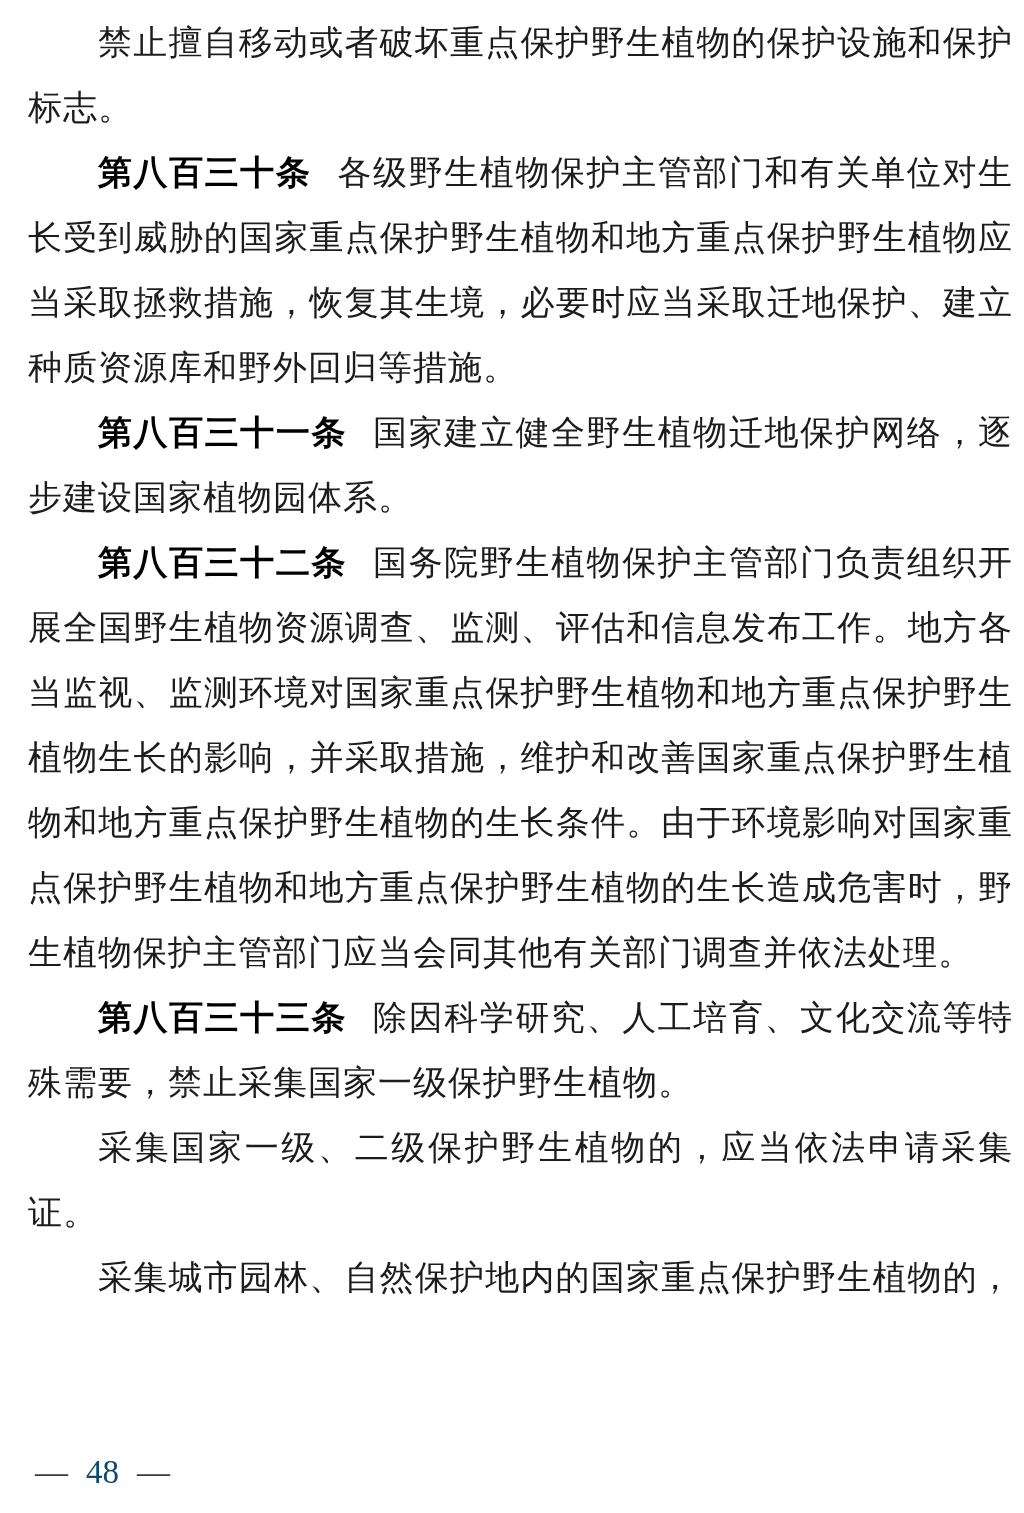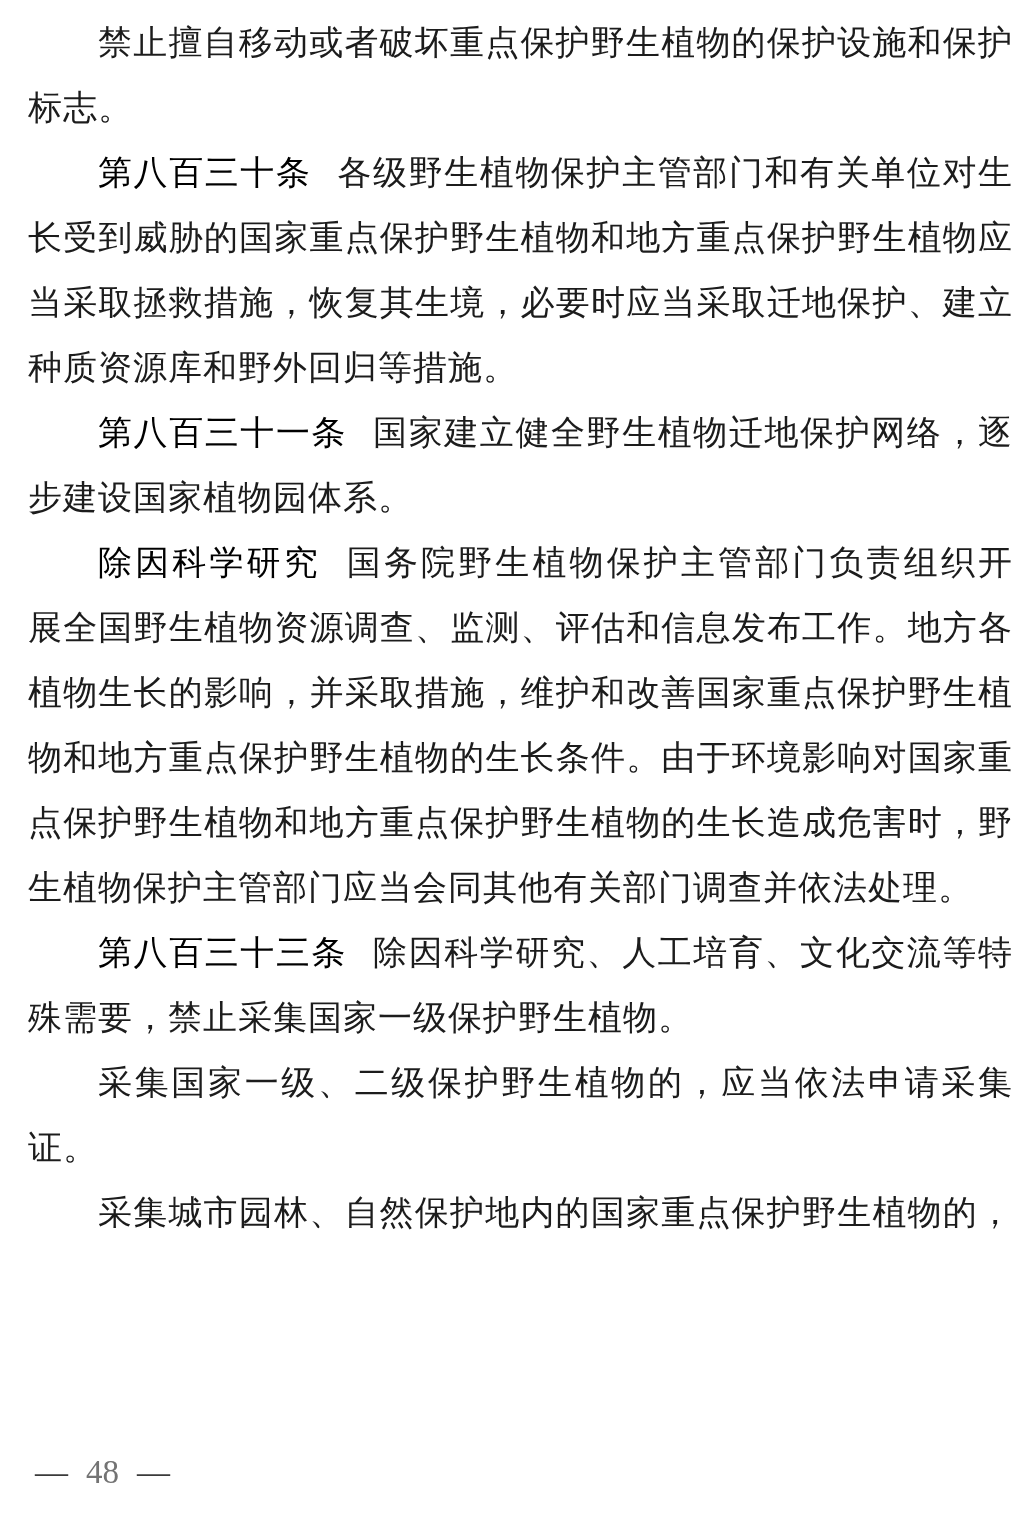--- a/index.html
+++ b/index.html
@@ -39,21 +39,21 @@
     text-justify: inter-character;
   }
   .line.natural {
     letter-spacing: 1px;
   }
   .line.indent {
     text-indent: 70px;
   }
   .article {
     font-family: "Liberation Sans", sans-serif;
-    font-weight: 400;
+    font-weight: 700;
     color: #000000;
     margin-right: 26px;
   }
   .article:empty {
     display: none;
     margin-right: 0;
   }
   .footer {
     position: absolute;
     top: 1450px;
@@ -64,21 +64,21 @@
     font-size: 33px;
     line-height: 44px;
     color: #2a2a2a;
     font-family: "Liberation Serif", serif;
   }
   .footer .dash {
     letter-spacing: 0;
     color: #3a3a3a;
   }
   .footer .pagenum {
-    color: #737373;
+    color: #0c4a6e;
   }
 </style>
 </head>
 <body>
 
 <div class="page">
   <div class="content">
 
     <div class="line indent justify"><span>禁止擅自移动或者破坏重点保护野生植物的保护设施和保护</span></div>
 
@@ -89,26 +89,27 @@
     <div class="line justify"><span>长受到威胁的国家重点保护野生植物和地方重点保护野生植物应</span></div>
 
     <div class="line justify"><span>当采取拯救措施，恢复其生境，必要时应当采取迁地保护、建立</span></div>
 
     <div class="line natural"><span>种质资源库和野外回归等措施。</span></div>
 
     <div class="line indent justify"><span class="article">第八百三十一条</span><span>国家建立健全野生植物迁地保护网络，逐</span></div>
 
     <div class="line natural"><span>步建设国家植物园体系。</span></div>
 
-    <div class="line indent justify"><span class="article">除因科学研究</span><span>国务院野生植物保护主管部门负责组织开</span></div>
+    <div class="line indent justify"><span class="article">第八百三十二条</span><span>国务院野生植物保护主管部门负责组织开</span></div>
 
     <div class="line justify"><span>展全国野生植物资源调查、监测、评估和信息发布工作。地方各</span></div>
 
 
 
+    <div class="line justify"><span>当监视、监测环境对国家重点保护野生植物和地方重点保护野生</span></div>
 
     <div class="line justify"><span>植物生长的影响，并采取措施，维护和改善国家重点保护野生植</span></div>
 
     <div class="line justify"><span>物和地方重点保护野生植物的生长条件。由于环境影响对国家重</span></div>
 
     <div class="line justify"><span>点保护野生植物和地方重点保护野生植物的生长造成危害时，野</span></div>
 
     <div class="line natural"><span>生植物保护主管部门应当会同其他有关部门调查并依法处理。</span></div>
 
     <div class="line indent justify"><span class="article">第八百三十三条</span><span>除因科学研究、人工培育、文化交流等特</span></div>

